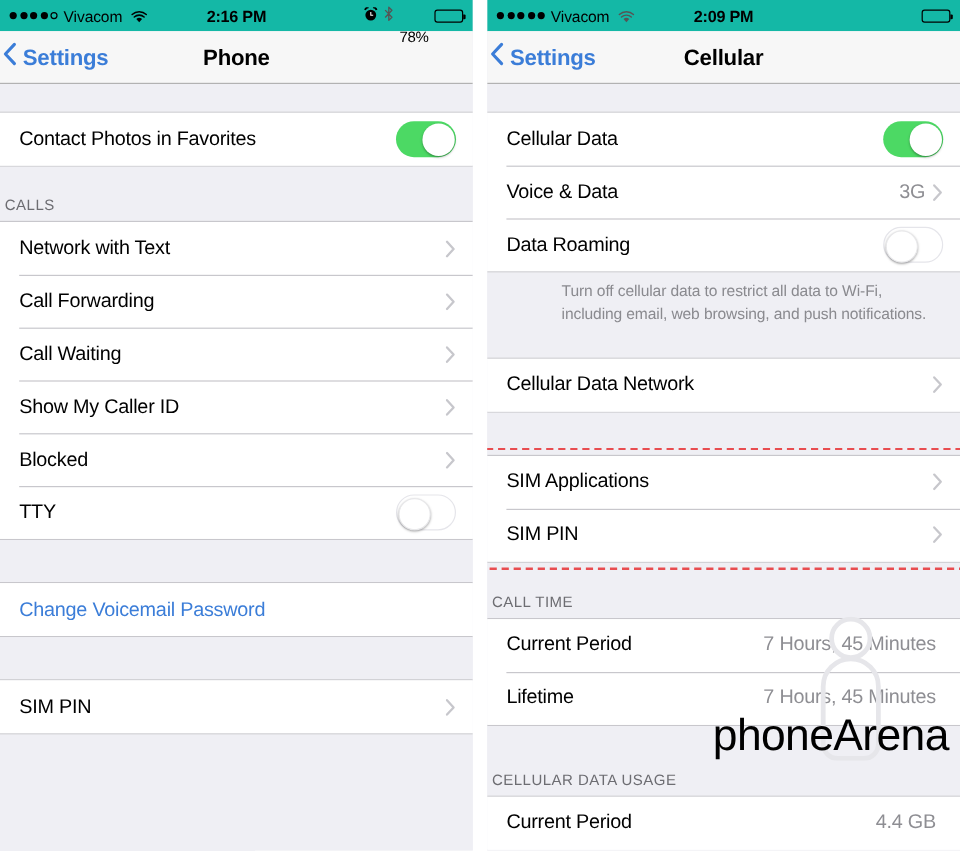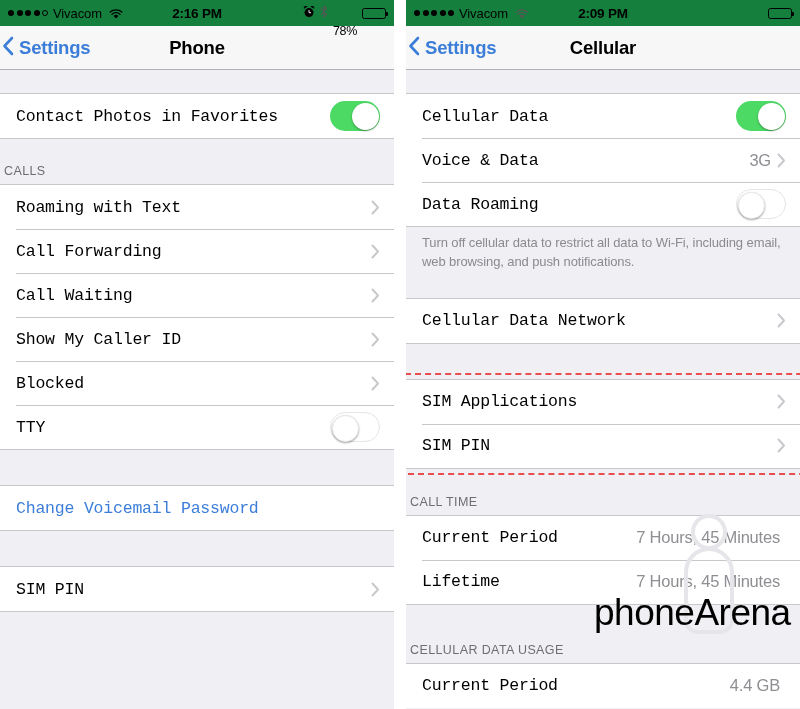--- a/index.html
+++ b/index.html
@@ -30,21 +30,21 @@
   .gap {
     width: 12px;
     height: 709px;
     background: #ffffff;
     flex: 0 0 12px;
   }
 
   
   .statusbar {
     height: 26px;
-    background: #15803d;
+    background: #14b8a6;
     display: flex;
     align-items: center;
     position: relative;
     font-size: 13px;
     color: #000;
     padding: 0 8px;
     box-sizing: border-box;
     justify-content: space-between;
   }
   .sb-left {
@@ -187,21 +187,20 @@
     position: absolute;
     left: 16px; right: 0; top: 0;
     height: 0.5px;
     background: #c8c7cc;
   }
   .row-label {
     font-size: 16.5px;
     color: #000;
     letter-spacing: -0.2px;
     flex: 1;
-    font-family: Liberation Mono, monospace;
   }
   .row-label.link { color: #3b7dd8; }
   .row-value {
     font-size: 16.5px;
     color: #8e8e93;
     letter-spacing: -0.2px;
     margin-right: 6px;
   }
   .chev {
     width: 9px;
@@ -217,20 +216,21 @@
     align-items: flex-end;
     height: 100%;
     box-sizing: border-box;
   }
   .footnote {
     font-size: 13px;
     color: #8a8a8f;
     line-height: 1.45;
     padding: 7px 16px 0 16px;
     letter-spacing: -0.1px;
+    margin-left: 46px;
   }
 
   
   .toggle {
     width: 50px;
     height: 30px;
     border-radius: 16px;
     position: relative;
     flex: 0 0 50px;
     cursor: pointer;
@@ -359,21 +359,21 @@
             </span>
         </div>
       </div>
 
       <div class="spacer" style="height:45px">
         <div class="section-header">CALLS</div>
       </div>
 
       <div class="group group-top group-bot">
         <div class="row">
-          <span class="row-label">Roaming with Text</span>
+          <span class="row-label">Network with Text</span>
           <span class="chev">
             <svg width="9" height="15" viewBox="0 0 9 15">
                 <path d="M1.5 1.5 L7 7.5 L1.5 13.5" stroke="#c7c7cc" stroke-width="1.9" fill="none" stroke-linecap="round" stroke-linejoin="round"></path>
               </svg>
           </span>
         </div>
         <div class="row">
           <span class="row-label">Call Forwarding</span>
           <span class="chev">
             <svg width="9" height="15" viewBox="0 0 9 15">

